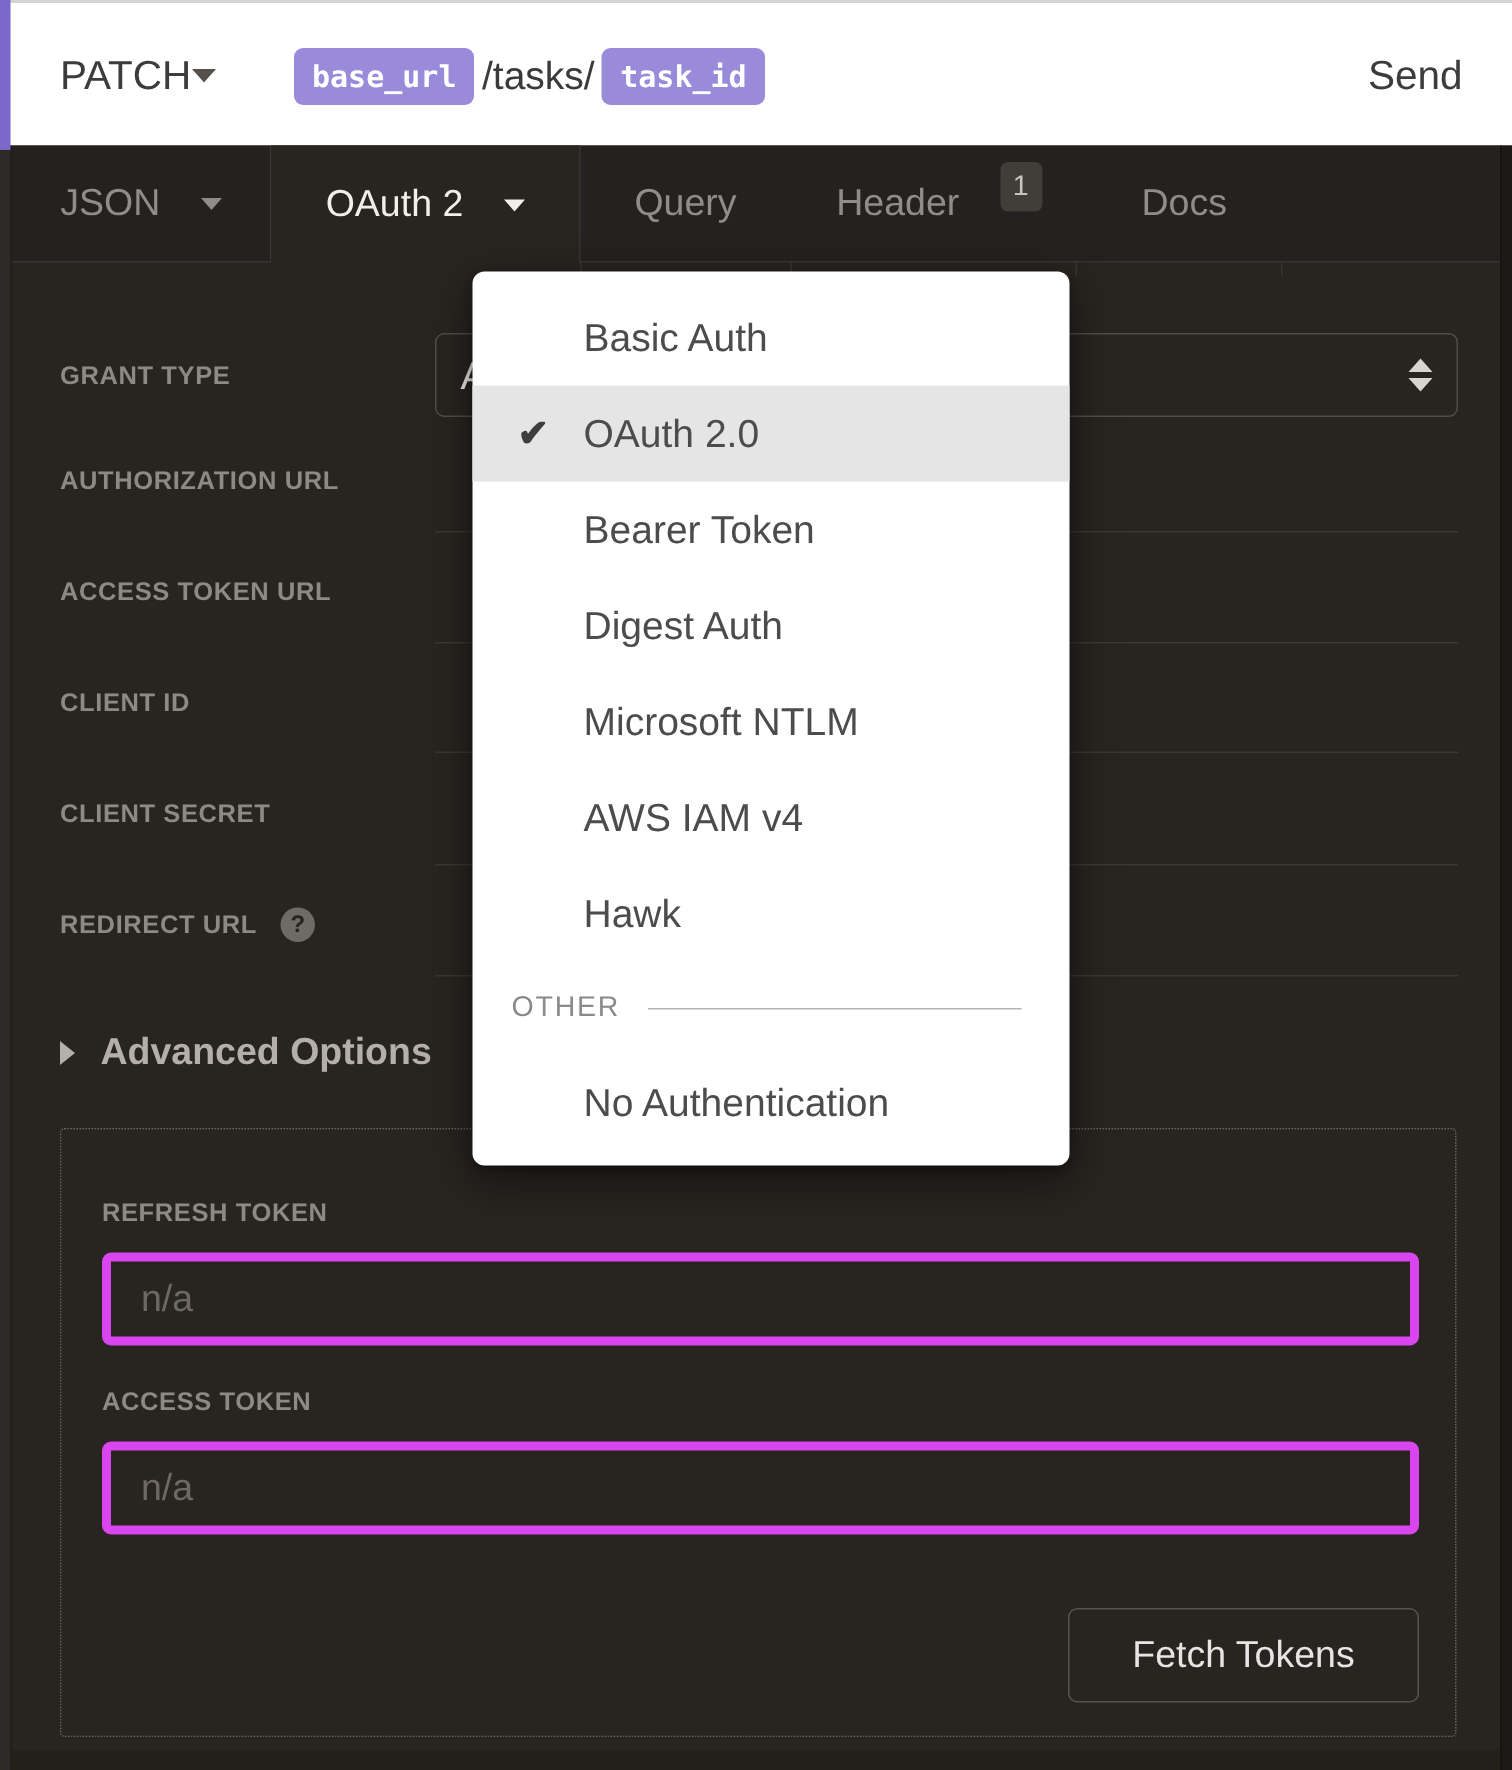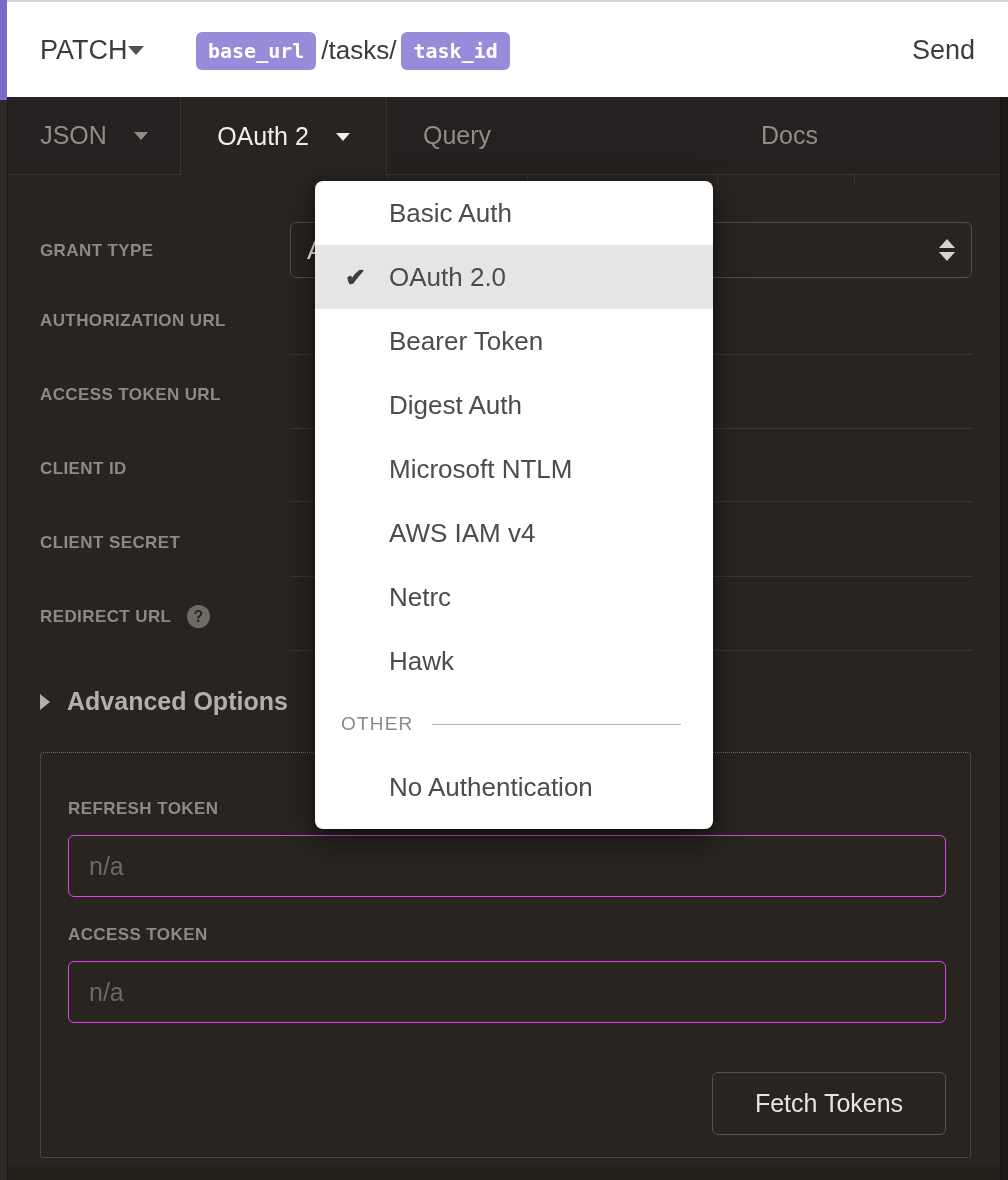--- a/index.html
+++ b/index.html
@@ -126,38 +126,38 @@
     border-bottom:8px solid transparent; border-left:10px solid #b4afa9;
   }
 
   
   .token-box {
     position:absolute; left:40px; top:752px; width:931px; height:406px;
     border:1px dotted #6b6660; border-radius:3px;
   }
   .tk-input {
     position:absolute; left:68px; width:878px; height:62px;
-    border:1px solid #d946ef; border-radius:6px; background:transparent;
+    border:6px solid #d946ef; border-radius:6px; background:transparent;
     color:#a8a49e; font-size:25px; padding-left:20px;
     font-family:"Liberation Sans", sans-serif;
   }
   .tk-input::placeholder { color:#6d6862; opacity:1; }
   .fetch-btn {
     position:absolute; left:712px; top:1072px; width:234px; height:63px;
     border:1px solid #57524b; border-radius:6px; background:transparent;
     color:#e5e5e5; font-size:25px; cursor:pointer;
     font-family:"Liberation Sans", sans-serif;
   }
 
   
   .menu {
     position:absolute; left:315px; top:181px; width:398px;
     background:#ffffff; border-radius:8px; z-index:40;
     box-shadow:0 10px 30px rgba(0,0,0,0.5), 0 2px 6px rgba(0,0,0,0.25);
-    padding:0 0 10px 0;
+    padding:12px 0 10px 0;
   }
   .mi {
     position:relative; height:64px; display:flex; align-items:center;
     padding-left:74px; font-size:26px; color:#4c4c4c; cursor:pointer;
     white-space:nowrap;
   }
   .mi.selected { background:#e5e5e5; }
   .mi .check {
     position:absolute; left:30px; top:50%; transform:translateY(-50%);
     font-size:25px; color:#3e3e3e; font-weight:bold;
@@ -195,20 +195,24 @@
       <span>JSON</span>
       <span class="caret-dn"></span>
     </div>
     <div class="tab tab-auth">
       <span>OAuth 2</span>
       <span class="caret-dn"></span>
     </div>
     <div class="tab tab-query">
       <span>Query</span>
     </div>
+    <div class="tab tab-header">
+      <span>Header</span>
+      <span class="hdr-badge">1</span>
+    </div>
     <div class="tab tab-docs">
       <span>Docs</span>
     </div>
   </div>
   <div class="tab-stub" style="left:387px"></div>
   <div class="tab-stub" style="left:527px"></div>
   <div class="tab-stub" style="left:717px"></div>
   <div class="tab-stub" style="left:854px"></div>
 
   <div class="left-rail"></div>
@@ -266,23 +270,20 @@
     <div class="mi">
       <span>Digest Auth</span>
     </div>
     <div class="mi">
       <span>Microsoft NTLM</span>
     </div>
     <div class="mi">
       <span>AWS IAM v4</span>
     </div>
     <div class="mi">
-      <span>Netrc</span>
-    </div>
-    <div class="mi">
       <span>Hawk</span>
     </div>
     <div class="menu-sect">
       <span class="sect-label">OTHER</span>
       <span class="sect-line"></span>
     </div>
     <div class="mi">
       <span>No Authentication</span>
     </div>
   </div>

